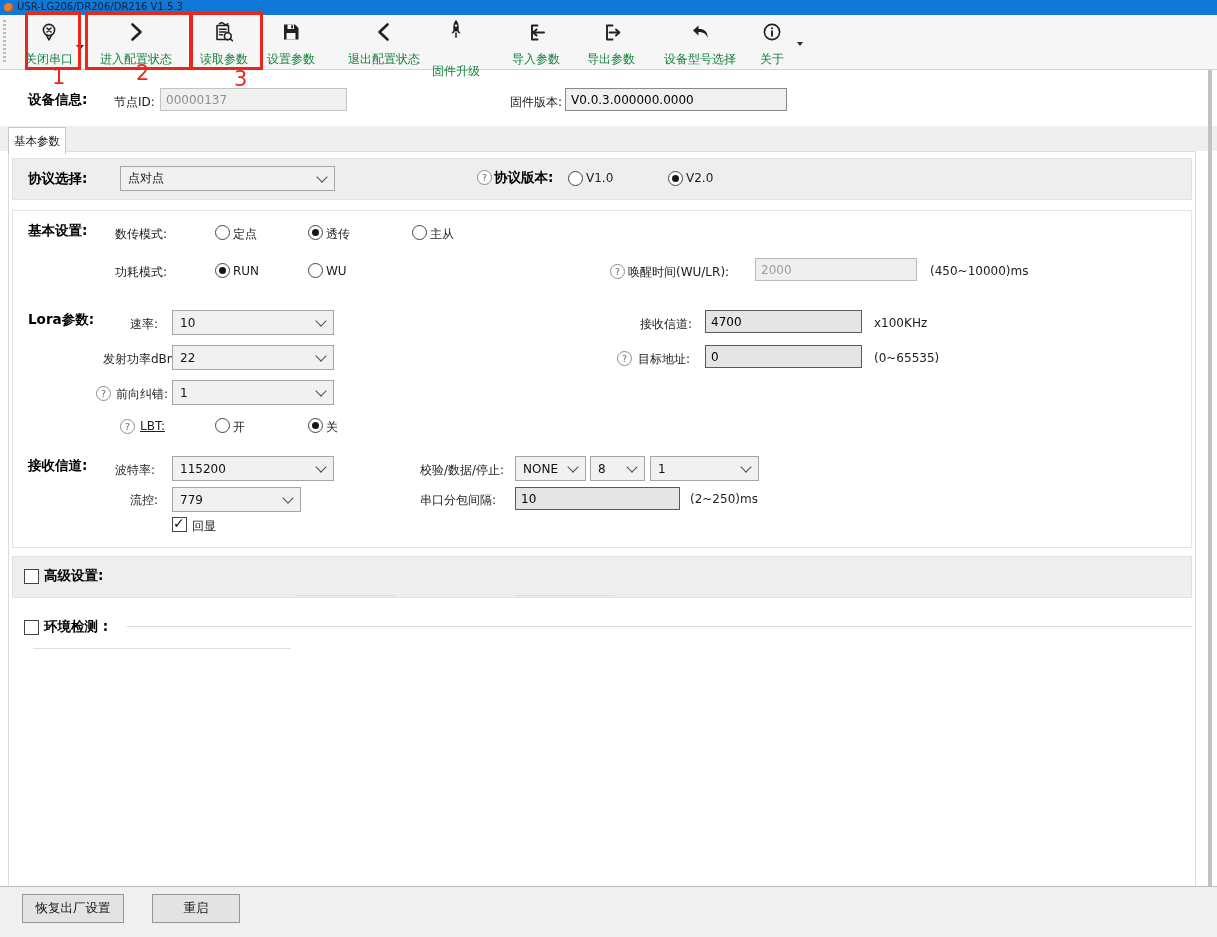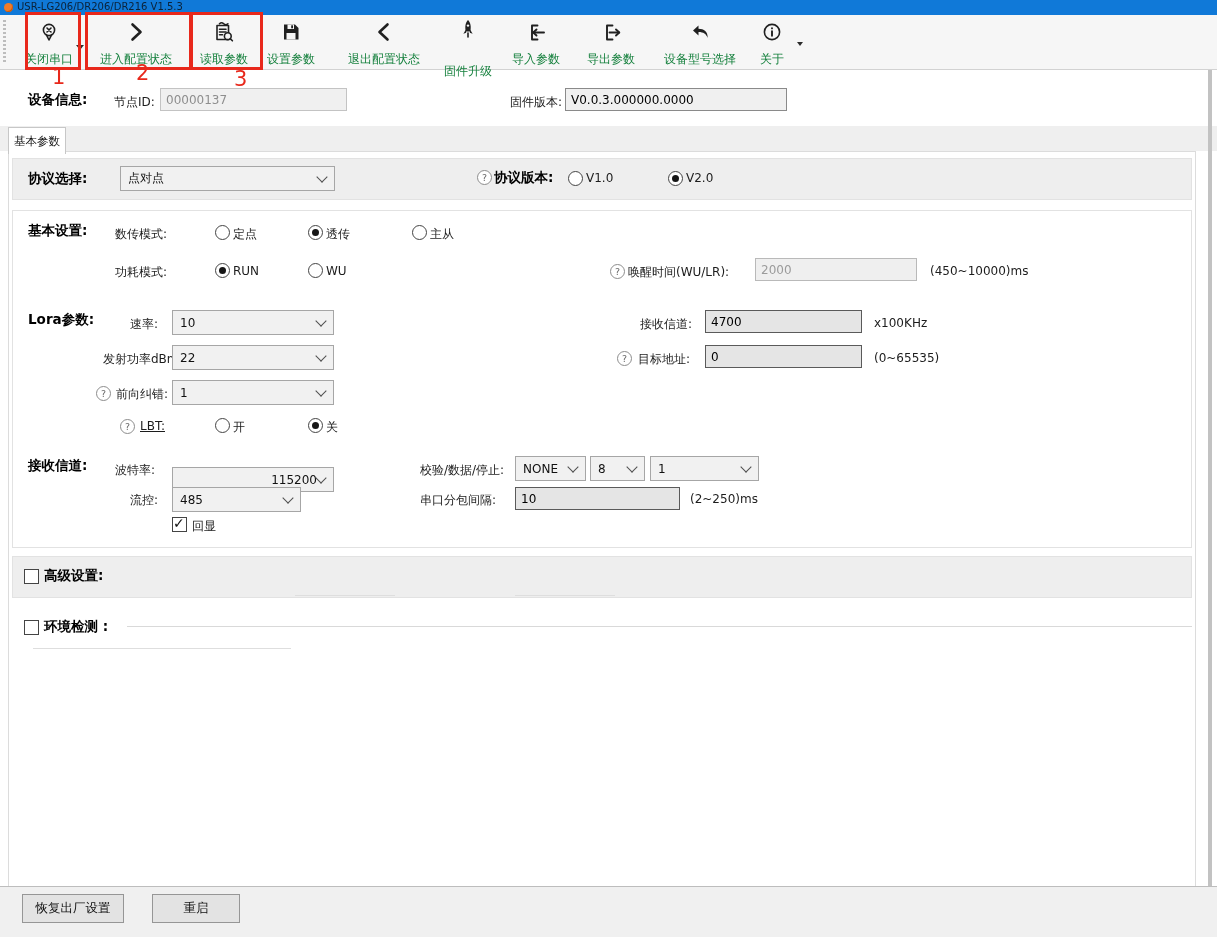--- a/index.html
+++ b/index.html
@@ -130,21 +130,21 @@
 
     <div class="tbtn" style="left:344px;width:80px;text-align:center;">
       <span class="ticon">
         <svg class="icn" width="22" height="22" viewBox="0 0 22 22" style="stroke-width:2.6;">
           <path d="M14.5 3.5 L6.5 11 L14.5 18.5"></path>
         </svg>
       </span>
       <span class="tlabel">退出配置状态</span>
     </div>
 
-    <div class="tbtn" style="left:440px;width:56px;gap:24px;">
+    <div class="tbtn" style="left:428px;width:56px;gap:24px;">
       <span class="ticon">
         <svg width="22" height="22" viewBox="0 0 22 22">
           <path d="M11 2 C13.6 4.6 14.4 9 13.1 13.6 L8.9 13.6 C7.6 9 8.4 4.6 11 2 Z" fill="#202020"></path>
           <circle cx="11" cy="7.6" r="1.2" fill="#f6f6f6"></circle>
           <path d="M8.9 11.5 L6.4 15.8 L9.2 14.8 Z" fill="#202020"></path>
           <path d="M13.1 11.5 L15.6 15.8 L12.8 14.8 Z" fill="#202020"></path>
           <path d="M11 15 v4" stroke="#202020" stroke-width="1.6" stroke-linecap="round"></path>
         </svg>
       </span>
       <span class="tlabel">固件升级</span>
@@ -277,41 +277,41 @@
 
   <span class="q" style="left:120px;top:419px;">?</span>
   <span class="lbl" style="left:140px;top:419px;text-decoration:underline;">LBT:</span>
   <span class="radio" style="left:215px;top:418px;"></span>
   <span class="lbl" style="left:233px;top:419px;">开</span>
   <span class="radio sel" style="left:308px;top:418px;"></span>
   <span class="lbl" style="left:326px;top:419px;">关</span>
 
   <span class="blbl" style="left:28px;top:457px;">接收信道:</span>
   <span class="lbl" style="left:115px;top:462px;">波特率:</span>
-  <div class="combo" style="left:172px;top:467px;width:145px;justify-content:flex-end;">
+  <div class="combo" style="left:172px;top:456px;width:145px;">
     <span>115200</span>
     <span class="chev"></span>
   </div>
   <span class="lbl" style="left:420px;top:462px;">校验/数据/停止:</span>
   <div class="combo" style="left:515px;top:456px;width:54px;">
     <span>NONE</span>
     <span class="chev"></span>
   </div>
   <div class="combo" style="left:590px;top:456px;width:38px;">
     <span>8</span>
     <span class="chev"></span>
   </div>
   <div class="combo" style="left:650px;top:456px;width:92px;">
     <span>1</span>
     <span class="chev"></span>
   </div>
 
   <span class="lbl" style="left:130px;top:492px;">流控:</span>
   <div class="combo" style="left:172px;top:487px;width:112px;">
-    <span>485</span>
+    <span>779</span>
     <span class="chev"></span>
   </div>
   <span class="lbl" style="left:420px;top:492px;">串口分包间隔:</span>
   <input class="tinput" style="left: 515px; top: 487px; width: 153px;" value="10">
   <span class="hint" style="left:690px;top:492px;">(2~250)ms</span>
 
   <span class="cbox checked" style="left:172px;top:517px;"></span>
   <span class="lbl" style="left:192px;top:518px;text-align:right;">回显</span>
 
   <div class="band" style="top:556px;height:42px;"></div>

